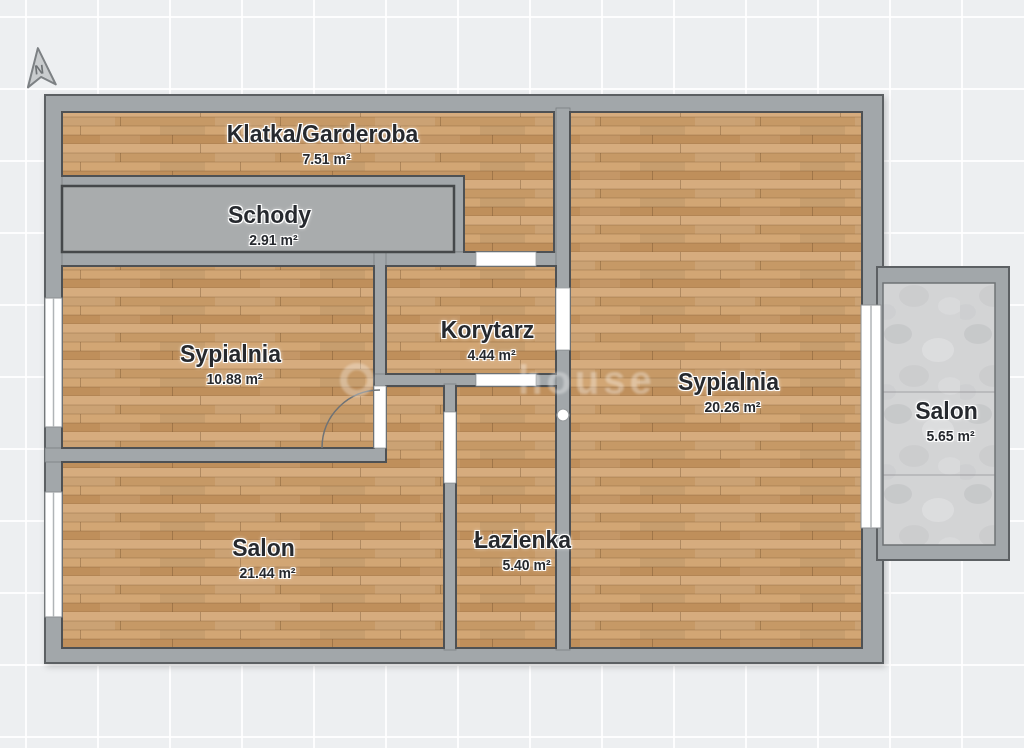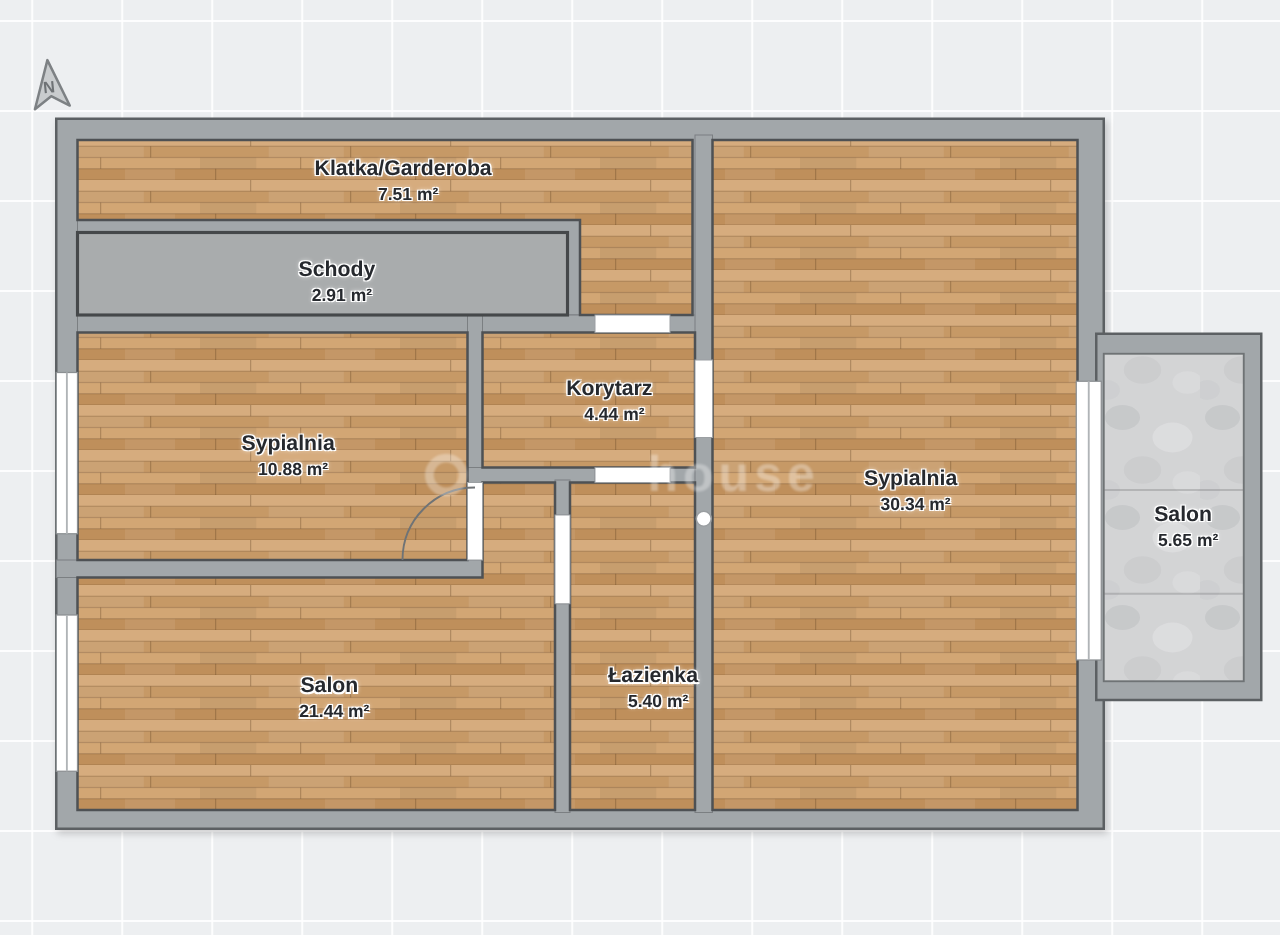--- a/index.html
+++ b/index.html
@@ -14,21 +14,21 @@
     background-position:25px 16px;
   }
   svg.plan{position:absolute;left:0;top:0;}
   .labels{position:absolute;inset:0;pointer-events:none;}
   .room-label{
     position:absolute;transform:translate(-50%,-50%);
     display:flex;flex-direction:column;align-items:center;
     line-height:1.3;white-space:nowrap;color:#26292e;font-weight:bold;
     text-shadow:-1px -1px 0 #fff,1px -1px 0 #fff,-1px 1px 0 #fff,1px 1px 0 #fff,0 0 4px #fff;
   }
-  .rname{font-size:17px;margin-left:35px;}
+  .rname{font-size:23px;margin-left:35px;}
   .rarea{font-size:14px;margin-left:43px;}
   .watermark{
     position:absolute;left:340px;top:358px;width:330px;height:44px;
     display:flex;align-items:center;pointer-events:none;
     filter:blur(1px);
   }
   .watermark-glyph{
     width:34px;height:34px;border-radius:50%;
     border:7px solid rgba(255,255,255,.30);box-sizing:border-box;margin-right:14px;
   }
@@ -134,27 +134,27 @@
       <span class="rarea">7.51 m²</span>
     </div>
     <div class="room-label" style="left:252px;top:225px">
       <span class="rname">Schody</span>
       <span class="rarea">2.91 m²</span>
     </div>
     <div class="room-label" style="left:213px;top:364px">
       <span class="rname">Sypialnia</span>
       <span class="rarea">10.88 m²</span>
     </div>
-    <div class="room-label" style="left:470px;top:320px">
+    <div class="room-label" style="left:470px;top:340px">
       <span class="rname">Korytarz</span>
       <span class="rarea">4.44 m²</span>
     </div>
     <div class="room-label" style="left:711px;top:392px">
       <span class="rname">Sypialnia</span>
-      <span class="rarea">30.34 m²</span>
+      <span class="rarea">20.26 m²</span>
     </div>
     <div class="room-label" style="left:505px;top:550px">
       <span class="rname">Łazienka</span>
       <span class="rarea">5.40 m²</span>
     </div>
     <div class="room-label" style="left:246px;top:558px">
       <span class="rname">Salon</span>
       <span class="rarea">21.44 m²</span>
     </div>
     <div class="room-label" style="left:929px;top:421px">

